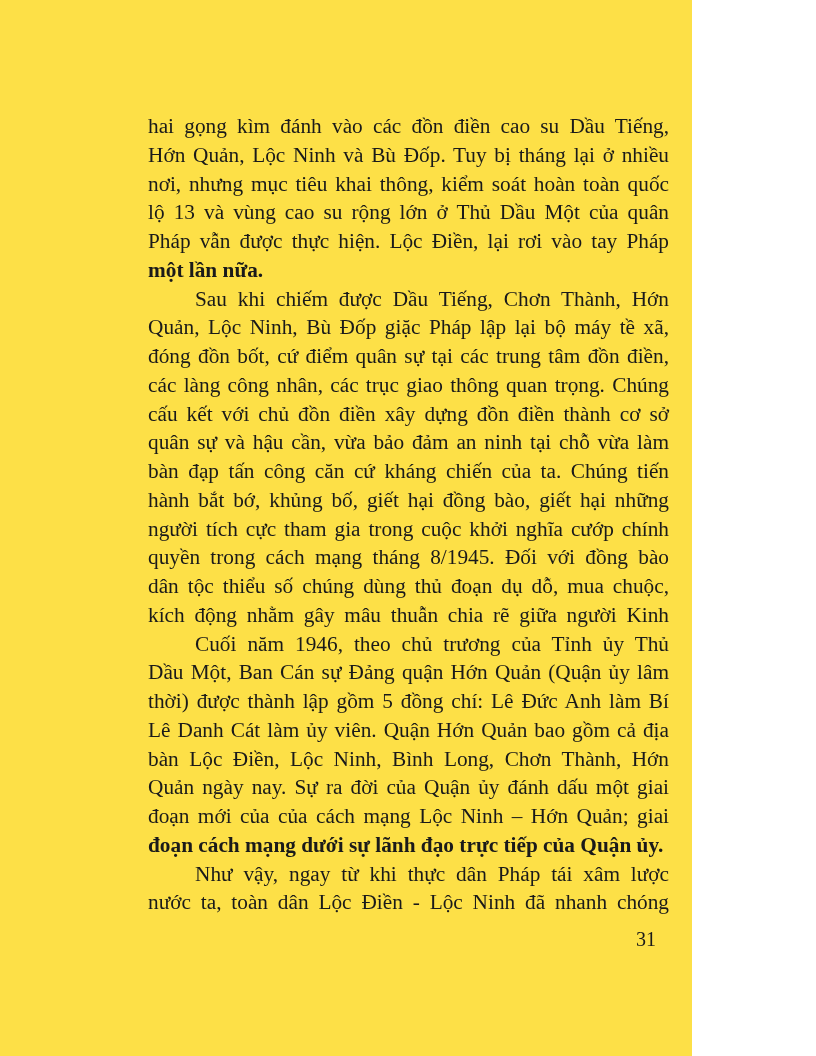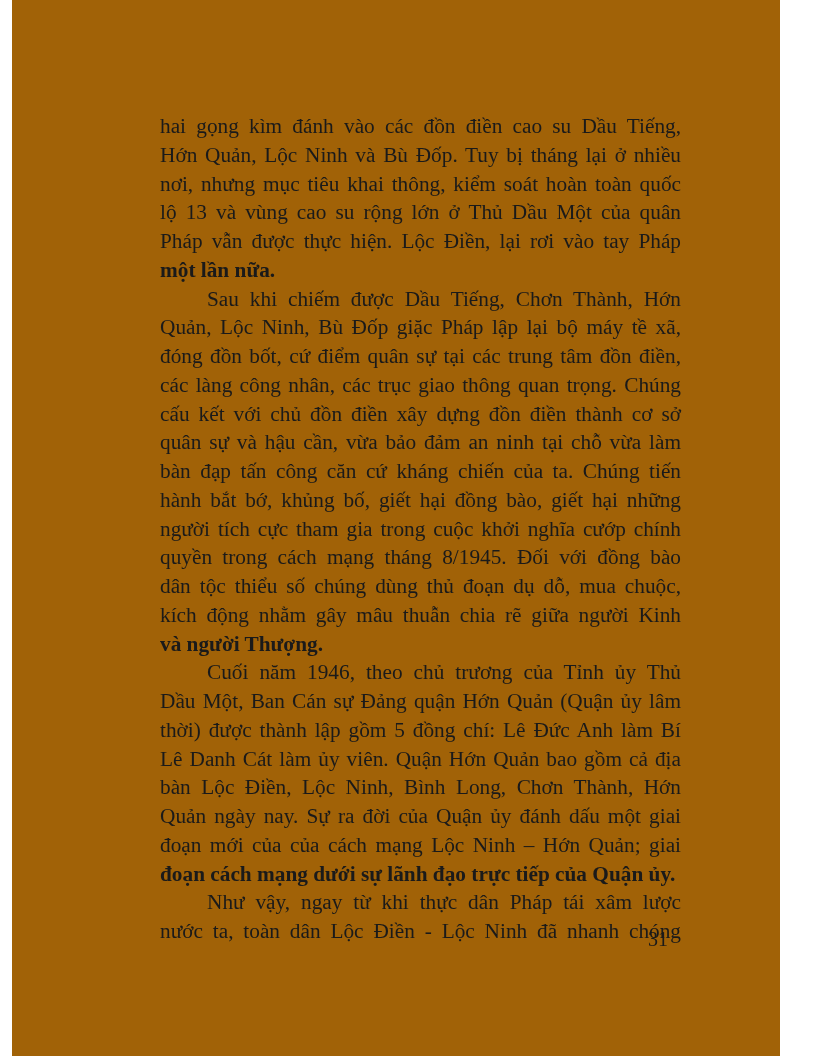--- a/index.html
+++ b/index.html
@@ -1,19 +1,19 @@
 <!DOCTYPE html>
 <html><head>
 <meta charset="utf-8">
 <style>
   html, body { margin: 0; padding: 0; background: #ffffff; }
   body { width: 816px; height: 1056px; position: relative; overflow: hidden; }
   .page {
-    position: absolute; left: 12px; top: 0; width: 768px; height: 1056px;
-    background: #a16207;
+    position: absolute; left: 0; top: 0; width: 692px; height: 1056px;
+    background: #fde047;
   }
   .text-block {
     position: absolute; left: 148px; top: 112px; width: 521px;
     font-family: "Liberation Serif", serif;
     font-size: 21.3px; line-height: 28.75px; color: #1a1a1a;
   }
   .line { display: block; white-space: nowrap; text-align: justify; text-align-last: justify; height: 28.75px; }
   .line.last { text-align-last: left; font-weight: bold; }
   .line.indent { padding-left: 47px; }
   .page-number {
@@ -41,21 +41,20 @@
         <span class="line">đóng đồn bốt, cứ điểm quân sự tại các trung tâm đồn điền,</span>
         <span class="line">các làng công nhân, các trục giao thông quan trọng. Chúng</span>
         <span class="line">cấu kết với chủ đồn điền xây dựng đồn điền thành cơ sở</span>
         <span class="line">quân sự và hậu cần, vừa bảo đảm an ninh tại chỗ vừa làm</span>
         <span class="line">bàn đạp tấn công căn cứ kháng chiến của ta. Chúng tiến</span>
         <span class="line">hành bắt bớ, khủng bố, giết hại đồng bào, giết hại những</span>
         <span class="line">người tích cực tham gia trong cuộc khởi nghĩa cướp chính</span>
         <span class="line">quyền trong cách mạng tháng 8/1945. Đối với đồng bào</span>
         <span class="line">dân tộc thiểu số chúng dùng thủ đoạn dụ dỗ, mua chuộc,</span>
         <span class="line">kích động nhằm gây mâu thuẫn chia rẽ giữa người Kinh</span>
-        <span class="line last">và người Thượng.</span>
       </div>
       <div>
         <span class="line indent">Cuối năm 1946, theo chủ trương của Tỉnh ủy Thủ</span>
         <span class="line">Dầu Một, Ban Cán sự Đảng quận Hớn Quản (Quận ủy lâm</span>
         <span class="line">thời) được thành lập gồm 5 đồng chí: Lê Đức Anh làm Bí</span>
         <span class="line">Lê Danh Cát làm ủy viên. Quận Hớn Quản bao gồm cả địa</span>
         <span class="line">bàn Lộc Điền, Lộc Ninh, Bình Long, Chơn Thành, Hớn</span>
         <span class="line">Quản ngày nay. Sự ra đời của Quận ủy đánh dấu một giai</span>
         <span class="line">đoạn mới của của cách mạng Lộc Ninh – Hớn Quản; giai</span>
         <span class="line last">đoạn cách mạng dưới sự lãnh đạo trực tiếp của Quận ủy.</span>

